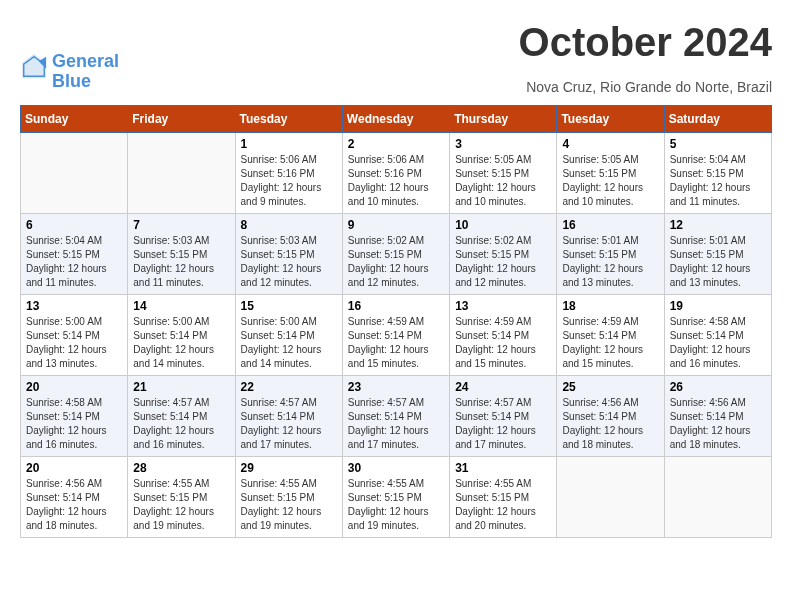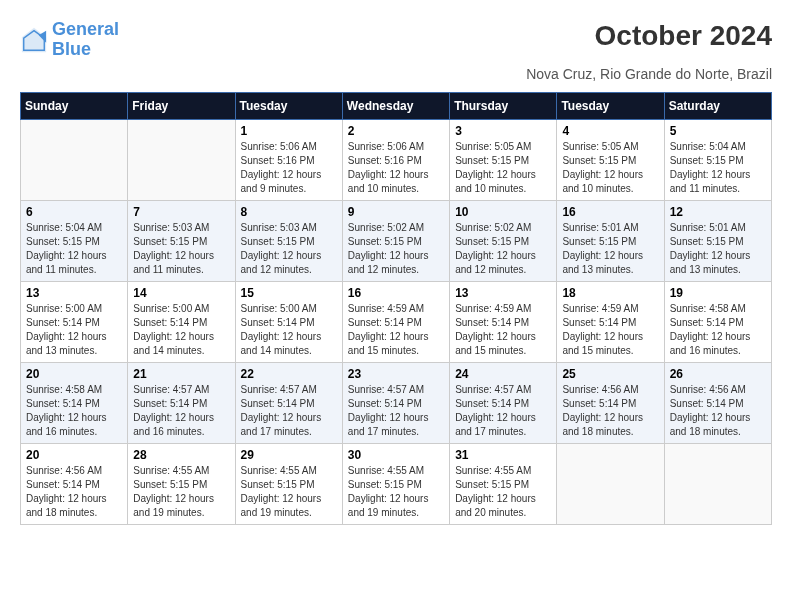--- a/index.html
+++ b/index.html
@@ -11,56 +11,56 @@
       padding: 20px;
     }
     .header {
       display: flex;
       justify-content: space-between;
       align-items: flex-start;
       margin-bottom: 10px;
     }
     .logo {
       display: flex;
-      align-items: center;
       gap: 4px;
+      margin-top: 32px;
     }
     .logo-text {
       font-size: 18px;
       font-weight: bold;
       color: #333;
       line-height: 1.1;
     }
     .logo-text span {
       color: #4a90d9;
     }
     .logo-icon {
       width: 28px;
       height: 28px;
     }
     .title-block {
       text-align: right;
     }
     .month-title {
-      font-size: 28px;
+      font-size: 40px;
       font-weight: bold;
       color: #333;
     }
     .location {
       font-size: 14px;
       color: #555;
       margin-top: 14px;
     }
     .calendar {
       width: 100%;
       border-collapse: collapse;
       font-size: 11px;
     }
     .calendar th {
-      background: #0f172a;
+      background: #c2410c;
       color: #fff;
       padding: 6px 4px;
       text-align: left;
       font-size: 12px;
       border: 1px solid #3a6aab;
     }
     .calendar td {
       border: 1px solid #ccc;
       padding: 4px 5px;
       vertical-align: top;

